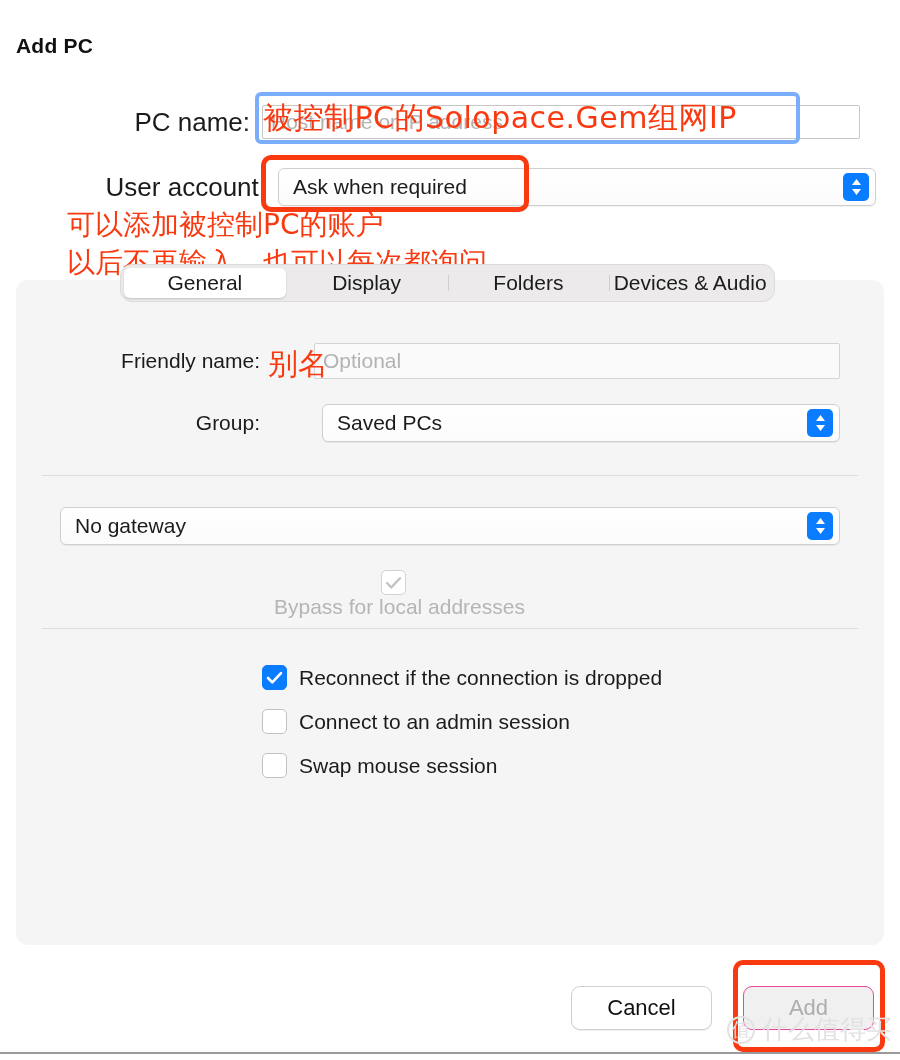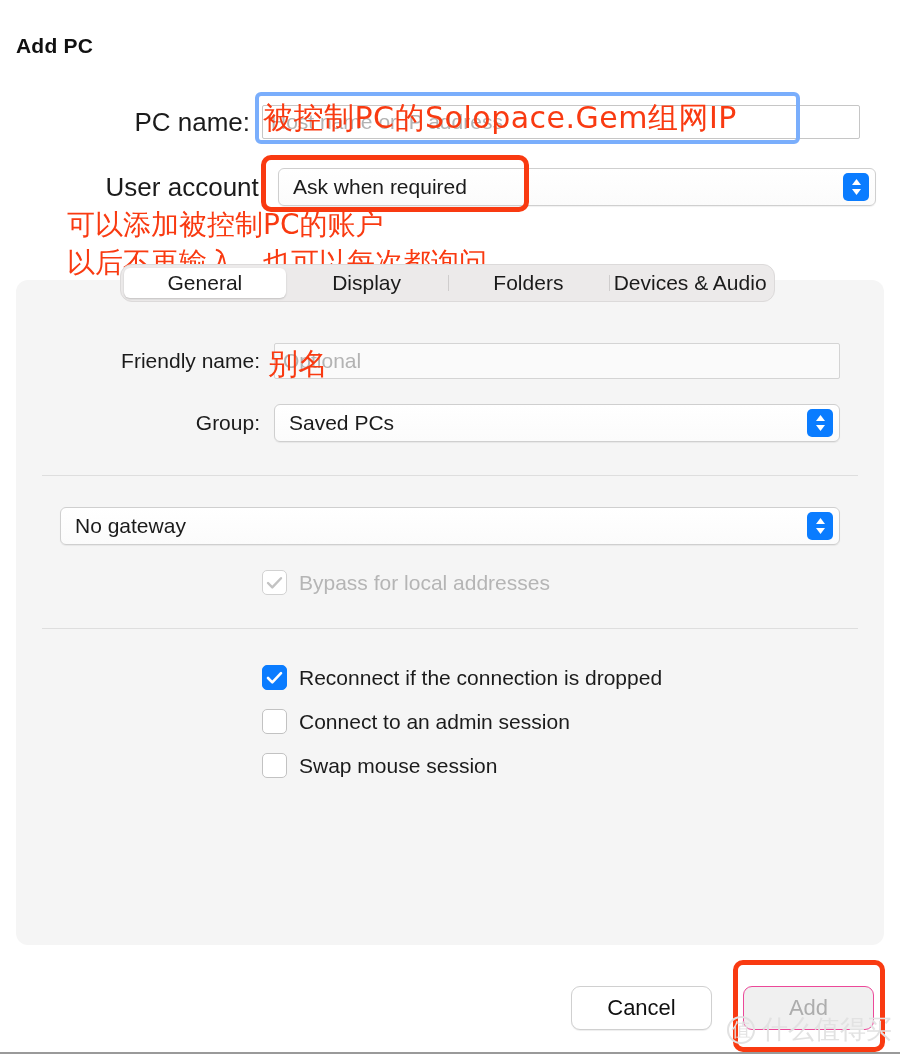--- a/index.html
+++ b/index.html
@@ -201,25 +201,25 @@
     display: flex;
     align-items: center;
   }
   .panel-label {
     font-size: 21px;
     color: #1b1b1b;
     text-align: right;
     white-space: nowrap;
   }
 
-  #row-friendly { left: 44px; top: 63px; width: 780px; }
+  #row-friendly { left: 44px; top: 63px; width: 780px; gap: 40px; }
   #row-friendly .panel-label { width: 200px; padding-right: 14px; }
   #row-friendly .textfield { height: 36px; background: #fafafa; border-color: #d4d4d4; }
 
-  #row-group { left: 44px; top: 124px; width: 780px; }
+  #row-group { left: 44px; top: 124px; width: 780px; gap: 48px; }
   #row-group .panel-label { width: 200px; padding-right: 14px; }
 
   #row-gateway { left: 44px; top: 227px; width: 780px; }
   #row-gateway .panel-label { width: 200px; padding-right: 14px; }
 
   .panel-sep {
     position: absolute;
     left: 26px;
     width: 816px;
     height: 1px;
@@ -256,21 +256,21 @@
   }
   .cb svg { display: block; }
   .check-label {
     font-size: 21px;
     color: #1b1b1b;
     margin-left: 12px;
     white-space: nowrap;
   }
   .check-label.disabled { color: #b5b5b5; }
 
-  #row-bypass   { left: 262px; top: 570px; }
+  #row-bypass   { left: 262px; top: 570px; flex-direction: column; }
   #row-reconnect{ left: 262px; top: 665px; }
   #row-admin    { left: 262px; top: 709px; }
   #row-swap     { left: 262px; top: 753px; }
 
   
   .btn {
     position: absolute;
     height: 44px;
     border-radius: 9px;
     display: flex;

